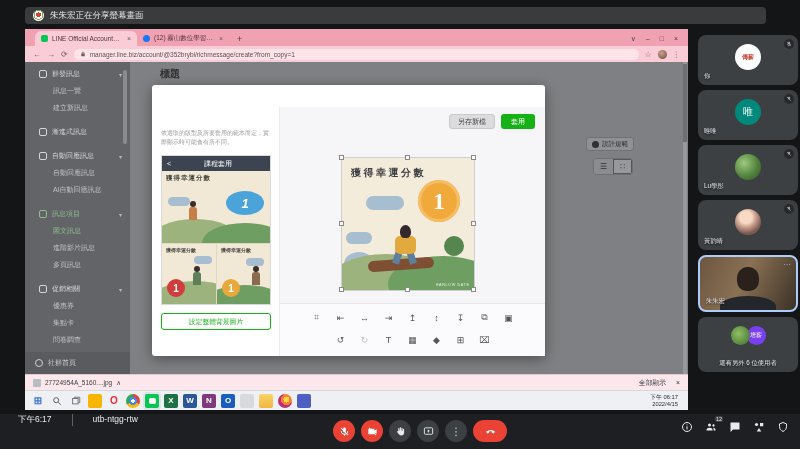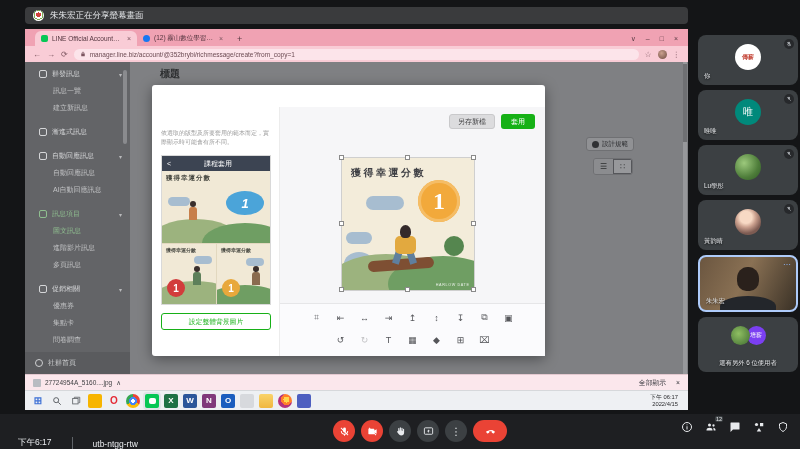--- a/index.html
+++ b/index.html
@@ -1,21 +1,21 @@
 <!DOCTYPE html>
 <html><head>
 <meta charset="utf-8">
 <style>
   * { margin:0; padding:0; box-sizing:border-box; }
   html,body { width:800px; height:449px; overflow:hidden; background:#121315;
     font-family:"Liberation Sans", sans-serif; }
   #app { position:relative; width:800px; height:449px; background:#141517; }
 
   
-  .banner { position:absolute; left:25px; top:7px; width:663px; height:17px;
+  .banner { position:absolute; left:25px; top:7px; width:741px; height:17px;
     background:#3a3b3d; border-radius:4px; display:flex; align-items:center; gap:6px;
     padding:0 8px; color:#e8eaed; font-size:8.5px; }
   .banner-avatar { width:11px; height:11px; border-radius:50%;
     background:radial-gradient(circle at 50% 45%, #d0443c 0 2.5px, #fff 2.5px 4px, #7fae56 4px 4.8px, #fff 4.8px); }
 
   
   .screen { position:absolute; left:25px; top:29px; width:663px; height:381px; background:#808184; }
 
   
   .tabstrip { position:absolute; left:0; top:0; width:663px; height:17px; background:#f0a2b3;
@@ -186,21 +186,21 @@
     border-radius:50% 50% 0 0; background:#23262b; }
   .p5-menu { position:absolute; right:4px; top:3px; font-size:8px; color:#8ab4f8; letter-spacing:1px; }
   .t6-avs { position:absolute; left:0; right:0; top:9px; display:flex; justify-content:center; }
   .t6-av { width:19px; height:19px; border-radius:50%; display:flex; align-items:center; justify-content:center;
     font-size:6px; color:#fff; }
   .t6-a1 { background:radial-gradient(circle at 40% 40%, #8fbf62, #3f6b31); margin-right:-3px; z-index:1; }
   .t6-a2 { background:#7b3ff2; }
 
   
   .meetbar { position:absolute; left:0; top:414px; width:800px; height:35px; background:#1e1f22; }
-  .mb-left { position:absolute; left:18px; top:0; height:35px; display:flex; align-items:flex-end; gap:20px;
+  .mb-left { position:absolute; left:18px; top:0; height:35px; display:flex; align-items:flex-start; gap:20px;
     color:#e8eaed; font-size:8.5px; }
   .mb-sep { width:1px; height:12px; background:#5f6368; }
   .mb-ctls { position:absolute; left:333px; top:6px; display:flex; gap:6px; align-items:center; }
   .ctl { width:22px; height:22px; border-radius:50%; background:#3c4043; display:flex;
     align-items:center; justify-content:center; }
   .ctl svg { width:11px; height:11px; }
   .ctl.red { background:#ea4335; }
   .ctl.end { width:34px; border-radius:12px; background:#ea4335; }
   .ctl.more { color:#e8eaed; font-size:10px; }
   .mb-right { position:absolute; right:10px; top:6px; display:flex; gap:10px; align-items:center; }

